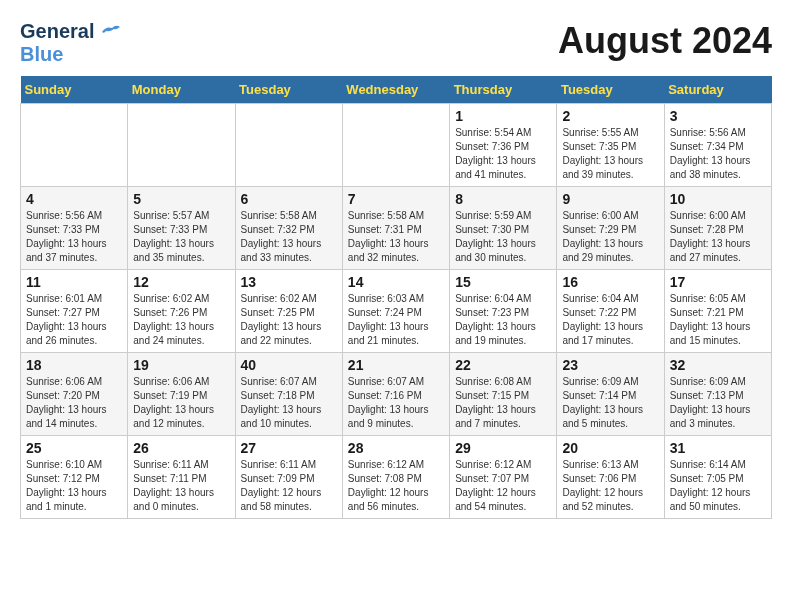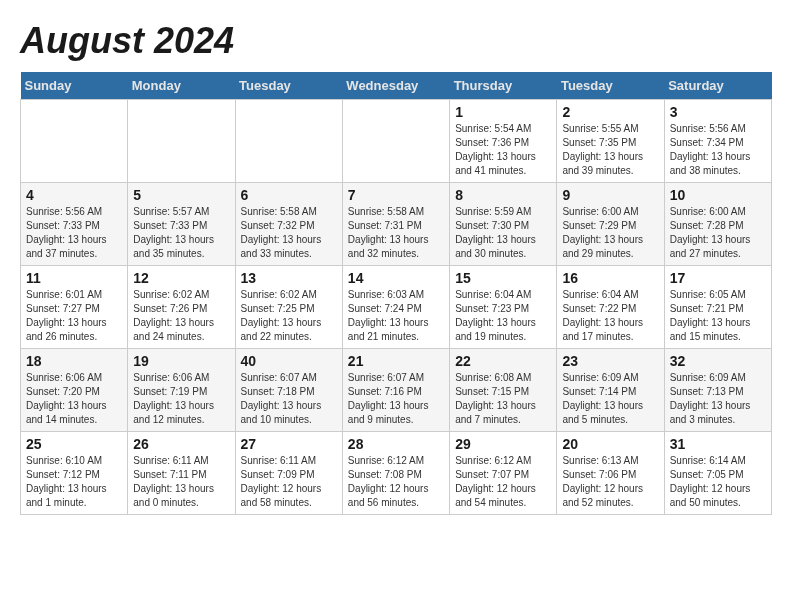--- a/index.html
+++ b/index.html
@@ -16,39 +16,38 @@
       align-items: flex-start;
       margin-bottom: 10px;
     }
     .logo {
       display: flex;
       flex-direction: column;
       align-items: flex-start;
     }
     .title-block {
       text-align: right;
-      font-style: italic;
     }
     .main-title {
       font-size: 36px;
       font-weight: bold;
       color: #1a1a1a;
     }
     .subtitle {
       font-size: 16px;
       color: #333;
     }
     table {
       width: 100%;
       border-collapse: collapse;
       font-size: 11px;
     }
     thead tr th {
       background-color: #2e6da4;
-      color: #e5e5e5;
+      color: #fde047;
       padding: 6px 4px;
       text-align: left;
       font-size: 13px;
       font-weight: bold;
     }
     tbody tr td {
       border: 1px solid #ccc;
       padding: 4px 5px;
       vertical-align: top;
       min-height: 80px;
@@ -86,20 +85,29 @@
     .logo-blue-part {
       color: #4a90d9;
       font-size: 20px;
       font-weight: bold;
     }
   </style>
 </head>
 <body>
 
 <div class="header">
+  <div class="logo">
+    <div class="logo-wrapper">
+      <span class="logo-general">General</span>
+      <svg width="22" height="18" viewBox="0 0 22 18" style="margin-left:2px;margin-top:2px;">
+        <path d="M4 8 Q8 2 14 4 Q18 0 22 3 Q18 6 16 5 Q12 8 8 7 Q6 10 4 8Z" fill="#4a90d9"></path>
+      </svg>
+    </div>
+    <span class="logo-blue-part">Blue</span>
+  </div>
   <div class="title-block">
     <div class="main-title">August 2024</div>
   </div>
 </div>
 
 <table>
   <thead>
     <tr>
 
     <th>Sunday</th>

